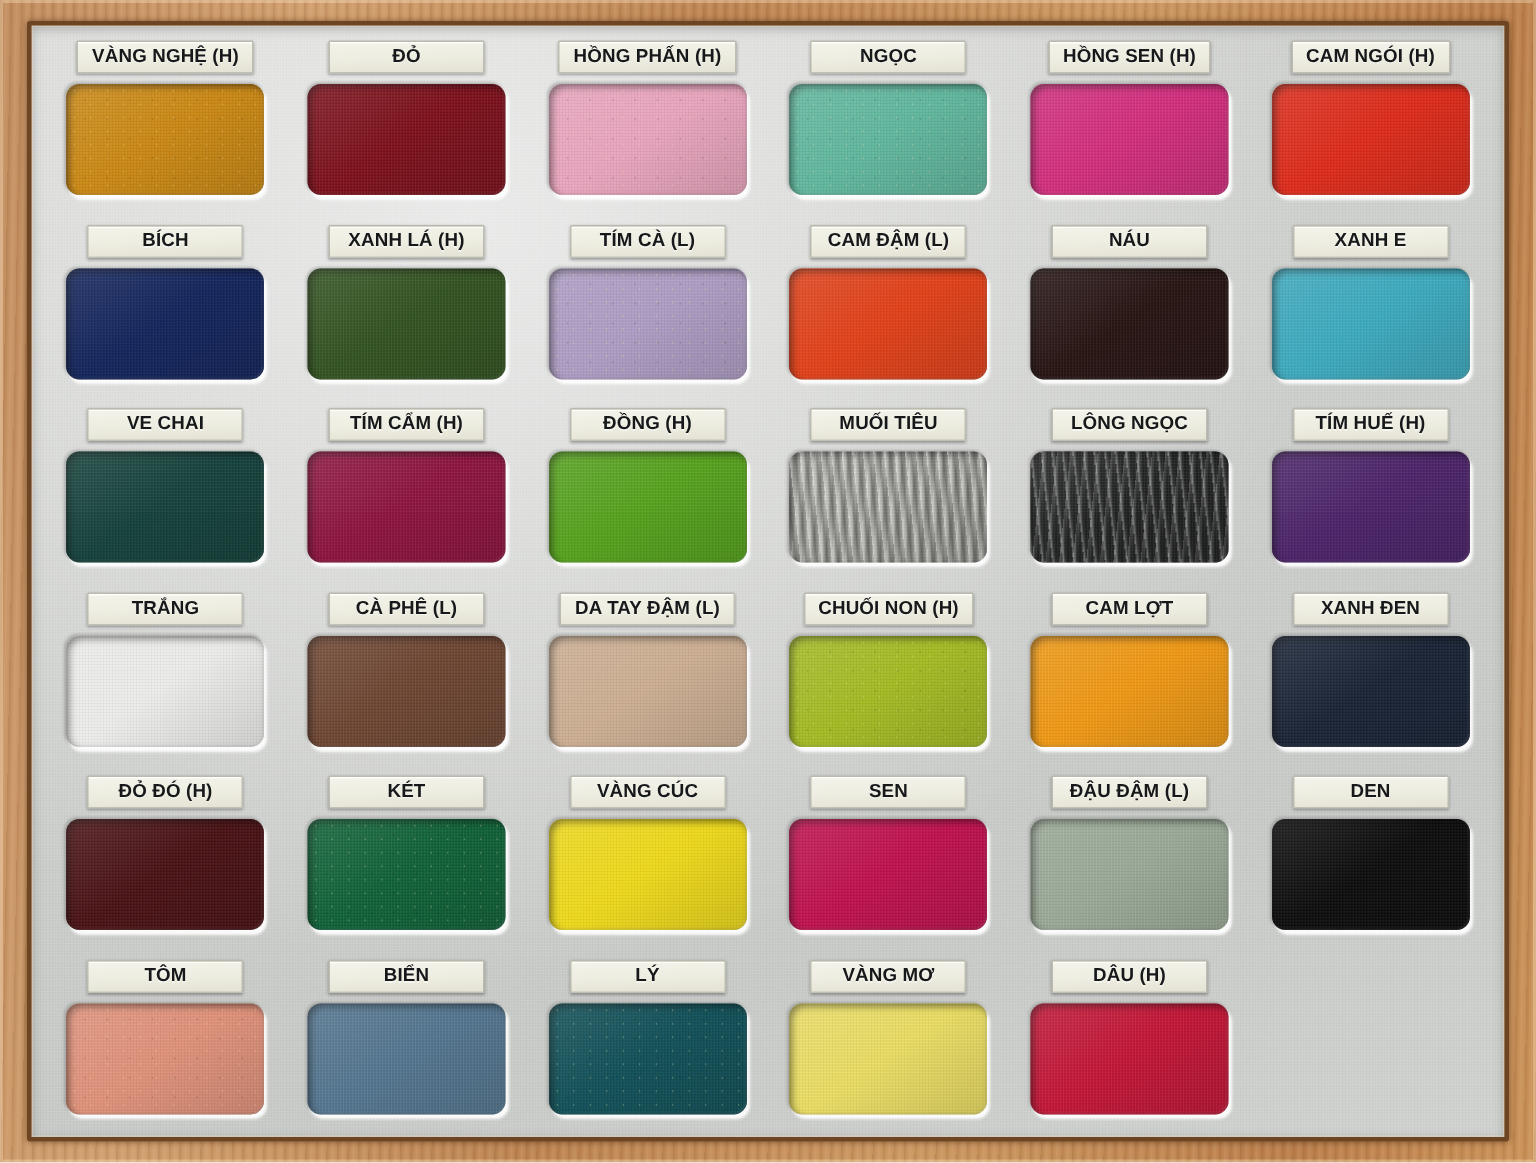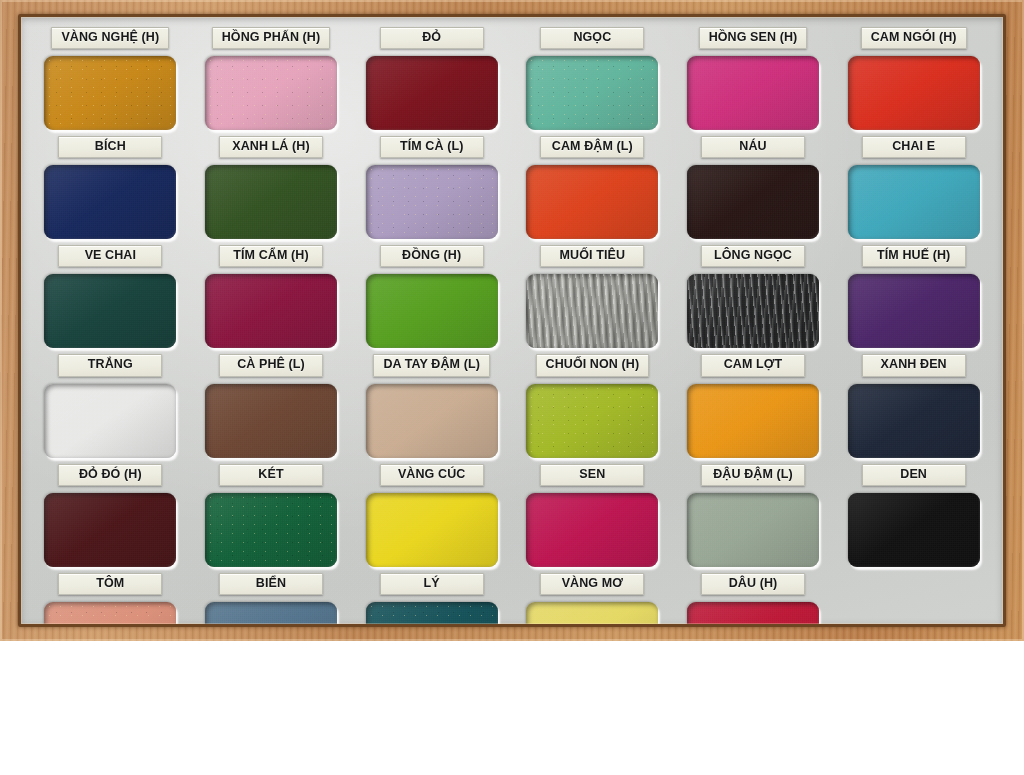--- a/index.html
+++ b/index.html
@@ -9,21 +9,21 @@
     width: 1024px;
     height: 775px;
     overflow: hidden;
     font-family: "Liberation Sans", sans-serif;
   }
 
   
   #swatch-board {
     position: relative;
     width: 1024px;
-    height: 641px;
+    height: 775px;
     background:
       repeating-linear-gradient(91deg,
         rgba(120,72,38,0.16) 0px,
         rgba(120,72,38,0.00) 2px,
         rgba(255,225,190,0.13) 4px,
         rgba(120,72,38,0.00) 7px),
       linear-gradient(100deg, #c08b5d 0%, #cf9d6c 18%, #bb8250 42%, #c9955f 64%, #b87c49 86%, #c89057 100%);
   }
 
   
@@ -196,32 +196,32 @@
 
   <div id="mount-board">
     <div id="swatch-grid">
         <div class="swatch-cell">
           <div class="swatch-label">VÀNG NGHỆ (H)</div>
           <div class="swatch-chip-well">
             <div class="swatch-chip tex-fleck" style="background-color: rgb(208, 139, 18);"></div>
           </div>
         </div>
         <div class="swatch-cell">
+          <div class="swatch-label">ĐỎ</div>
+          <div class="swatch-chip-well">
+            <div class="swatch-chip" style="background-color: rgb(125, 13, 24);"></div>
+          </div>
+        </div>
+        <div class="swatch-cell">
           <div class="swatch-label">HỒNG PHẤN (H)</div>
           <div class="swatch-chip-well">
             <div class="swatch-chip tex-fleck" style="background-color: rgb(240, 169, 195);"></div>
           </div>
         </div>
         <div class="swatch-cell">
-          <div class="swatch-label">ĐỎ</div>
-          <div class="swatch-chip-well">
-            <div class="swatch-chip" style="background-color: rgb(125, 13, 24);"></div>
-          </div>
-        </div>
-        <div class="swatch-cell">
           <div class="swatch-label">NGỌC</div>
           <div class="swatch-chip-well">
             <div class="swatch-chip tex-fleck" style="background-color: rgb(98, 188, 162);"></div>
           </div>
         </div>
         <div class="swatch-cell">
           <div class="swatch-label">HỒNG SEN (H)</div>
           <div class="swatch-chip-well">
             <div class="swatch-chip" style="background-color: rgb(214, 43, 126);"></div>
           </div>
@@ -256,21 +256,21 @@
             <div class="swatch-chip" style="background-color: rgb(230, 64, 23);"></div>
           </div>
         </div>
         <div class="swatch-cell">
           <div class="swatch-label">NÁU</div>
           <div class="swatch-chip-well">
             <div class="swatch-chip" style="background-color: rgb(35, 16, 14);"></div>
           </div>
         </div>
         <div class="swatch-cell">
-          <div class="swatch-label">CHAI E</div>
+          <div class="swatch-label">XANH E</div>
           <div class="swatch-chip-well">
             <div class="swatch-chip" style="background-color: rgb(60, 173, 194);"></div>
           </div>
         </div>
         <div class="swatch-cell">
           <div class="swatch-label">VE CHAI</div>
           <div class="swatch-chip-well">
             <div class="swatch-chip" style="background-color: rgb(18, 64, 58);"></div>
           </div>
         </div>

